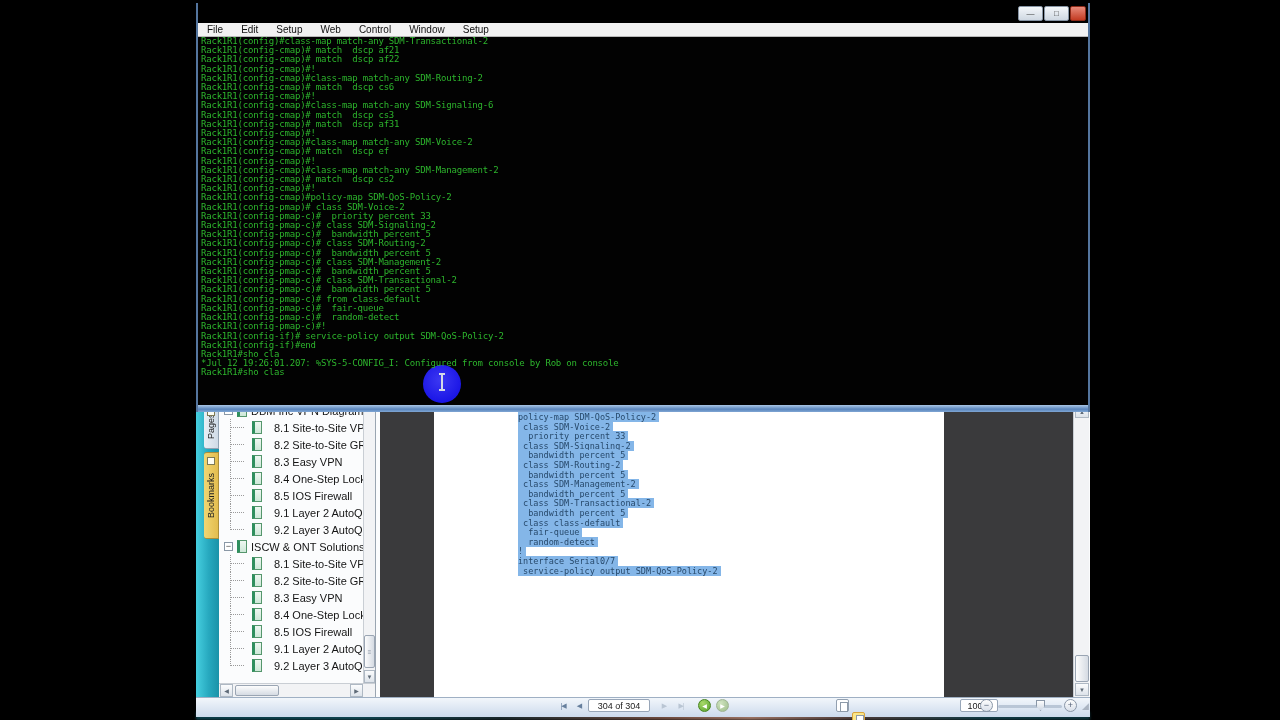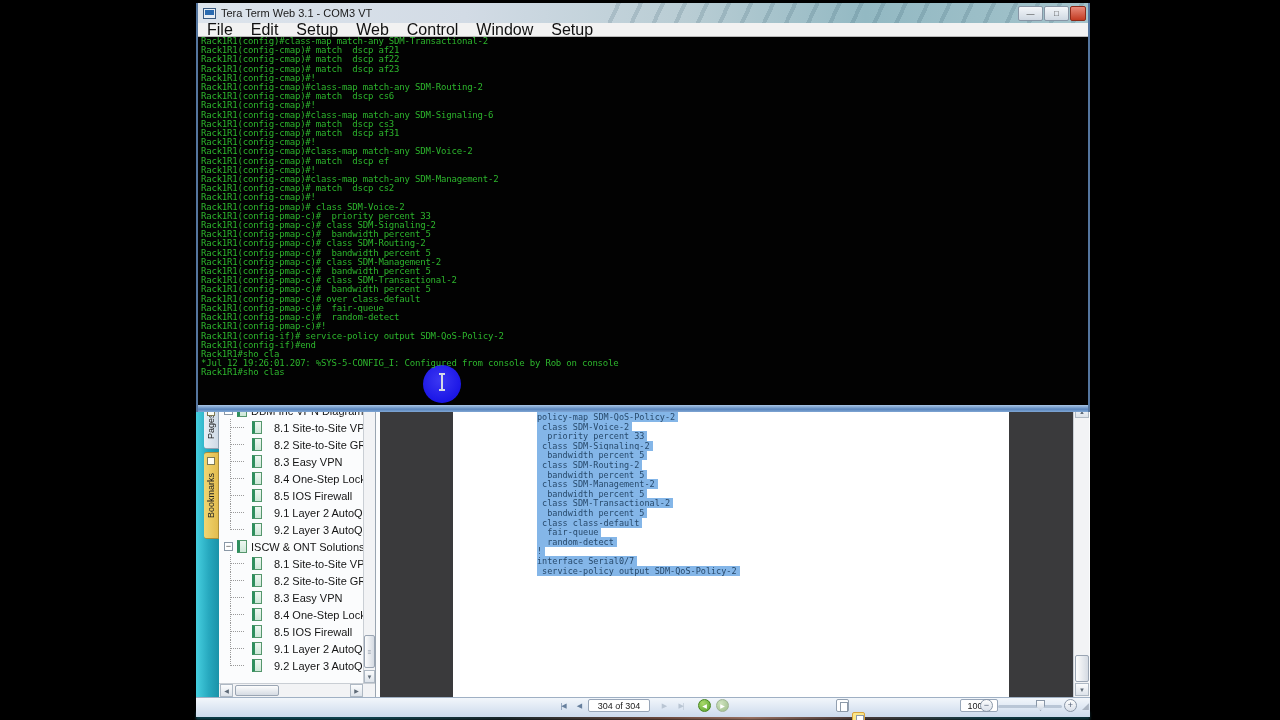--- a/index.html
+++ b/index.html
@@ -50,21 +50,21 @@
   .scroll-btn{position:absolute;font-size:6px;color:#5f6b78;text-align:center;background:linear-gradient(#fbfcfd,#dde3ea);
     border:1px solid #aeb8c3;}
   .bk-vdown{left:0;top:266px;width:11px;height:13px;line-height:13px;}
   .bk-hscroll{position:absolute;left:0;bottom:0;width:157px;height:14px;background:#f2f3f5;border-top:1px solid #c9ced4;}
   .bk-hleft{left:1px;top:0;width:13px;height:13px;line-height:13px;}
   .bk-hright{right:13px;top:0;width:13px;height:13px;line-height:13px;}
   .bk-hthumb{position:absolute;left:16px;top:1px;width:44px;height:11px;background:linear-gradient(#fdfdfd,#d5dbe3);
     border:1px solid #9aa5b3;border-radius:2px;font-size:6px;line-height:10px;text-align:center;color:#8a95a3;}
 
   .pdf-content{position:absolute;left:184px;top:0;width:693px;height:293px;background:#3a3a3c;overflow:hidden;}
-  .pdf-page{position:absolute;left:73px;top:0;width:556px;height:293px;background:#fff;}
+  .pdf-page{position:absolute;left:54px;top:0;width:510px;height:293px;background:#fff;}
   .sel-fragment{position:absolute;left:84px;top:4px;width:11px;height:6px;background:var(--selection-bg);}
   .sel-lines{position:absolute;left:84px;top:9px;font-family:"DejaVu Sans Mono",monospace;
     font-size:8.5px;line-height:9.6px;color:var(--selection-text);}
   .sel-lines div{white-space:pre;}
   .sel-lines span{background:var(--selection-bg);padding-right:3px;}
 
   .pdf-vscroll{position:absolute;left:877px;top:0;width:16px;height:293px;background:#f2f3f5;border-left:1px solid #c9ced4;}
   .pv-up{left:1px;top:1px;width:14px;height:13px;line-height:13px;}
   .pv-down{left:1px;top:279px;width:14px;height:13px;line-height:13px;}
   .pv-thumb{position:absolute;left:1px;top:251px;width:14px;height:27px;background:linear-gradient(90deg,#fdfdfd,#d5dbe3);
@@ -101,21 +101,21 @@
     background:repeating-linear-gradient(115deg,transparent 0 16px,rgba(20,60,80,.14) 16px 20px);pointer-events:none;}
   .tt-icon{width:13px;height:11px;background:#e8eef5;border:1px solid #3a5a80;position:relative;flex:none;}
   .tt-icon::before{content:"";position:absolute;left:1px;top:1px;width:9px;height:5px;background:#2a6ab0;}
   .tt-title{font-size:11px;color:#1a1a1a;white-space:nowrap;}
   .win-btns{position:absolute;right:2px;top:3px;display:flex;gap:1px;z-index:3;}
   .win-btn{width:25px;height:15px;border:1px solid #8795a5;border-radius:2px;
     background:linear-gradient(#f4f7fa,#cfd8e2);font-size:8px;line-height:13px;text-align:center;color:#333;}
   .win-btn.close{width:16px;background:linear-gradient(#e88a7a,#c33b22);border-color:#8d2a18;color:#fff;}
   .tt-menubar{position:absolute;left:0;top:20px;width:100%;height:14px;background:#f2f2f2;
     border-bottom:1px solid #b8b8b8;display:flex;align-items:center;}
-  .menu-item{font-size:16px;color:#111;padding:0 9px;}
+  .menu-item{font-size:10px;color:#111;padding:0 9px;}
   .tt-body{position:absolute;left:0;top:34px;width:100%;height:368px;background:#020202;overflow:hidden;}
   .click-circle{position:absolute;left:225px;top:328px;width:38px;height:38px;border-radius:50%;
     background:radial-gradient(circle at 45% 40%,#3c38f2,var(--click-circle) 70%);z-index:1;}
   .tt-lines{position:absolute;left:3px;top:0;z-index:2;font-family:"DejaVu Sans Mono",monospace;
     font-size:9px;line-height:9.2px;color:var(--terminal-green);}
   .tt-lines div{white-space:pre;letter-spacing:-0.2px;}
   .block-cursor{display:inline-block;width:5px;height:8px;background:#b8e6b8;vertical-align:-1px;}
   .ibeam{position:absolute;left:239px;top:336px;width:10px;height:18px;z-index:3;
     background:linear-gradient(#d3d9e6,#d3d9e6) center/2px 100% no-repeat;}
   .ibeam::before,.ibeam::after{content:"";position:absolute;left:2px;width:6px;height:2px;background:#d3d9e6;}
@@ -281,70 +281,66 @@
       <div class="tbi zoom-field" style="left:740px;width:38px;margin-left:24px;">100%</div>
       <div class="tbi round-btn" style="left:784px;">−</div>
       <div class="slider-track"></div>
       <div class="slider-thumb"></div>
       <div class="tbi round-btn" style="left:868px;">+</div>
       <div class="resize-grip">◢</div>
     </div>
   </div>
 
   <div class="tt-window">
-    <div class="tt-titlebar">
-      <span class="tt-icon"></span>
-      <span class="tt-title">Tera Term Web 3.1 - COM3 VT</span>
-    </div>
     <div class="win-btns">
       <div class="win-btn">—</div>
       <div class="win-btn">□</div>
       <div class="win-btn close"></div>
     </div>
     <div class="tt-menubar" id="tt-menubar">
         <span class="menu-item">File</span>
         <span class="menu-item">Edit</span>
         <span class="menu-item">Setup</span>
         <span class="menu-item">Web</span>
         <span class="menu-item">Control</span>
         <span class="menu-item">Window</span>
         <span class="menu-item">Setup</span>
       </div>
     <div class="tt-body">
       <div class="click-circle"></div>
       <div class="tt-lines" id="tt-lines">
           <div>Rack1R1(config)#class-map match-any SDM-Transactional-2</div>
           <div>Rack1R1(config-cmap)# match  dscp af21</div>
           <div>Rack1R1(config-cmap)# match  dscp af22</div>
-          <div>Rack1R1(config-cmap)# match  dscp af23</div>
           <div>Rack1R1(config-cmap)#!</div>
           <div>Rack1R1(config-cmap)#class-map match-any SDM-Routing-2</div>
           <div>Rack1R1(config-cmap)# match  dscp cs6</div>
           <div>Rack1R1(config-cmap)#!</div>
           <div>Rack1R1(config-cmap)#class-map match-any SDM-Signaling-6</div>
           <div>Rack1R1(config-cmap)# match  dscp cs3</div>
           <div>Rack1R1(config-cmap)# match  dscp af31</div>
           <div>Rack1R1(config-cmap)#!</div>
           <div>Rack1R1(config-cmap)#class-map match-any SDM-Voice-2</div>
           <div>Rack1R1(config-cmap)# match  dscp ef</div>
           <div>Rack1R1(config-cmap)#!</div>
           <div>Rack1R1(config-cmap)#class-map match-any SDM-Management-2</div>
           <div>Rack1R1(config-cmap)# match  dscp cs2</div>
           <div>Rack1R1(config-cmap)#!</div>
+          <div>Rack1R1(config-cmap)#policy-map SDM-QoS-Policy-2</div>
           <div>Rack1R1(config-pmap)# class SDM-Voice-2</div>
           <div>Rack1R1(config-pmap-c)#  priority percent 33</div>
           <div>Rack1R1(config-pmap-c)# class SDM-Signaling-2</div>
           <div>Rack1R1(config-pmap-c)#  bandwidth percent 5</div>
           <div>Rack1R1(config-pmap-c)# class SDM-Routing-2</div>
           <div>Rack1R1(config-pmap-c)#  bandwidth percent 5</div>
           <div>Rack1R1(config-pmap-c)# class SDM-Management-2</div>
           <div>Rack1R1(config-pmap-c)#  bandwidth percent 5</div>
           <div>Rack1R1(config-pmap-c)# class SDM-Transactional-2</div>
           <div>Rack1R1(config-pmap-c)#  bandwidth percent 5</div>
-          <div>Rack1R1(config-pmap-c)# over class-default</div>
+          <div>Rack1R1(config-pmap-c)# from class-default</div>
           <div>Rack1R1(config-pmap-c)#  fair-queue</div>
           <div>Rack1R1(config-pmap-c)#  random-detect</div>
           <div>Rack1R1(config-pmap-c)#!</div>
           <div>Rack1R1(config-if)# service-policy output SDM-QoS-Policy-2</div>
           <div>Rack1R1(config-if)#end</div>
           <div>Rack1R1#sho cla</div>
           <div>*Jul 12 19:26:01.207: %SYS-5-CONFIG_I: Configured from console by Rob on console</div>
           <div>Rack1R1#sho clas</div>
         </div>
       <div class="ibeam"></div>

